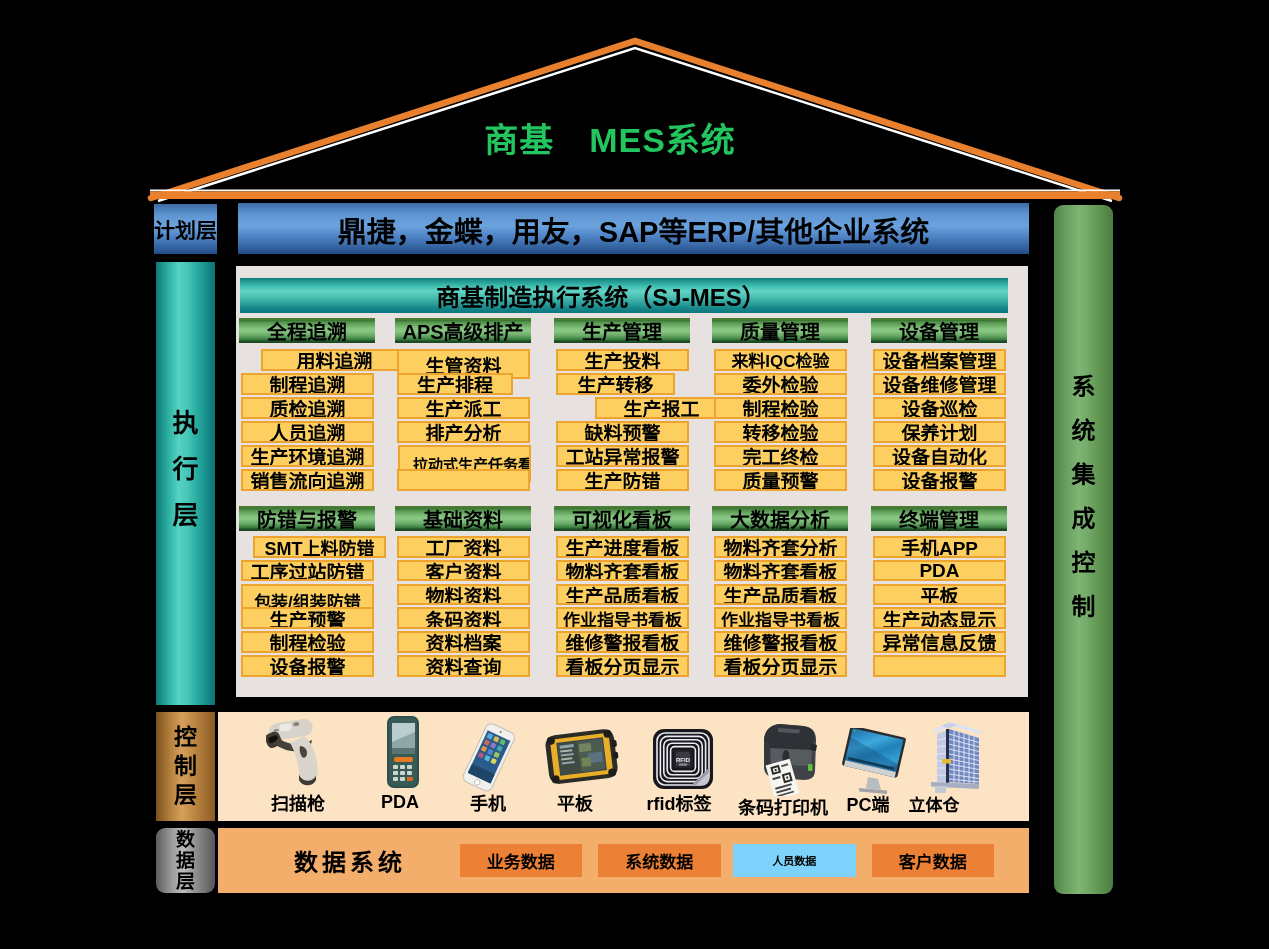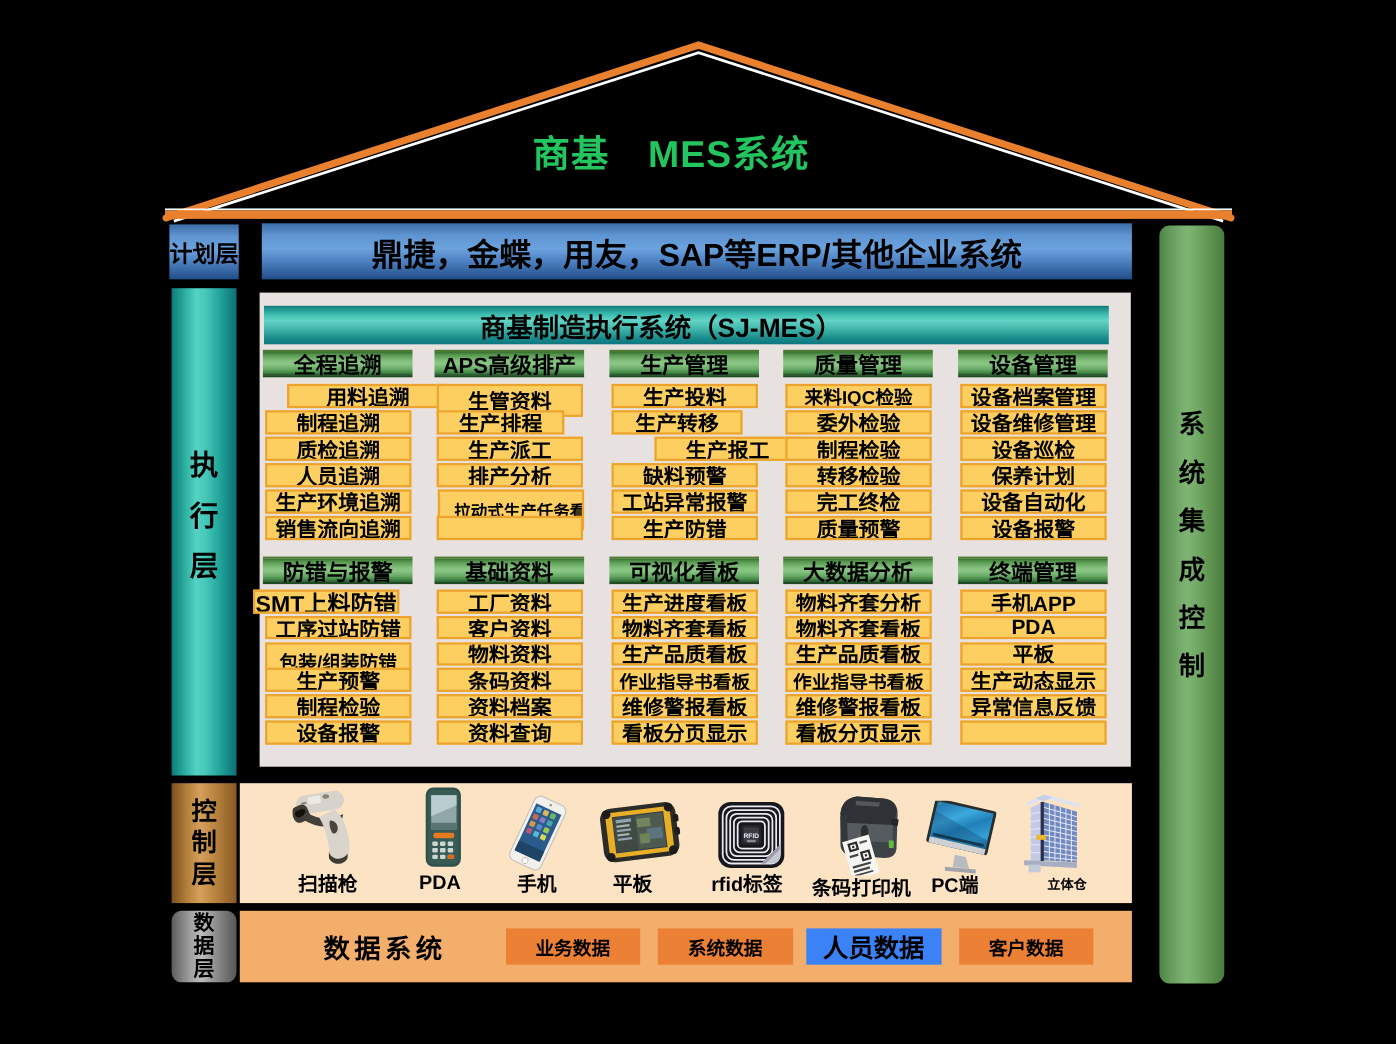--- a/index.html
+++ b/index.html
@@ -114,21 +114,21 @@
 <div class="abs ybox" style="left:873px;top:397.0px;width:133px;height:21.5px;font-size:19px;">设备巡检</div>
 
 <div class="abs ybox" style="left:873px;top:421.0px;width:133px;height:21.5px;font-size:19px;">保养计划</div>
 
 <div class="abs ybox" style="left:873px;top:445.0px;width:133px;height:21.5px;font-size:19px;">设备自动化</div>
 
 <div class="abs ybox" style="left:873px;top:469.0px;width:133px;height:21.5px;font-size:19px;">设备报警</div>
 
 <div class="abs green-head ghead" style="left:239px;top:506px;width:136px;height:25px;font-size:20px;">防错与报警</div>
 
-<div class="abs ybox" style="left:230px;top:536.0px;width:133px;height:21.5px;font-size:21px;">SMT上料防错</div>
+<div class="abs ybox" style="left:253px;top:536.0px;width:133px;height:21.5px;font-size:18px;">SMT上料防错</div>
 
 <div class="abs ybox" style="left:241px;top:559.8px;width:133px;height:21.5px;font-size:19px;">工序过站防错</div>
 
 <div class="abs ybox" style="left:241px;top:583.6px;width:133px;height:34px;font-size:17px;">包装/组装防错</div>
 
 <div class="abs ybox" style="left:241px;top:607.4px;width:133px;height:21.5px;font-size:19px;">生产预警</div>
 
 <div class="abs ybox" style="left:241px;top:631.2px;width:133px;height:21.5px;font-size:19px;">制程检验</div>
 
 <div class="abs ybox" style="left:241px;top:655.0px;width:133px;height:21.5px;font-size:19px;">设备报警</div>
@@ -389,37 +389,37 @@
 <div class="abs ctext" style="left:418px;top:792px;width:140px;height:20px;font-size:18px;">手机</div>
 
 <div class="abs ctext" style="left:505px;top:792px;width:140px;height:20px;font-size:18px;">平板</div>
 
 <div class="abs ctext" style="left:609px;top:792px;width:140px;height:20px;font-size:18px;">rfid标签</div>
 
 <div class="abs ctext" style="left:713px;top:796px;width:140px;height:20px;font-size:18px;">条码打印机</div>
 
 <div class="abs ctext" style="left:798px;top:793px;width:140px;height:20px;font-size:18px;">PC端</div>
 
-<div class="abs ctext" style="left:900px;top:793px;width:140px;height:20px;font-size:12px;font-family:Liberation Mono, monospace;">立体仓</div>
+<div class="abs ctext" style="left:864px;top:793px;width:140px;height:20px;font-size:17px;">立体仓</div>
 
 <div class="abs gray-grad vtext" style="left:156px;top:828px;width:59px;height:65px;font-size:19px;line-height:21px;border-radius:9px;">
     <span>数</span>
     <span>据</span>
     <span>层</span>
   </div>
 
 <div class="abs" style="left:218px;top:828px;width:811px;height:65px;background:#f4ae6c;"></div>
 
 <div class="abs ctext" style="left:240px;top:845px;width:220px;height:30px;font-size:24px;letter-spacing:4px;">数据系统</div>
 
 <div class="abs ctext" style="left:459.5px;top:844px;width:122.5px;height:32.5px;background:#ec8035;font-size:17px;">业务数据</div>
 
 <div class="abs ctext" style="left:598px;top:844px;width:122.5px;height:32.5px;background:#ec8035;font-size:17px;">系统数据</div>
 
-<div class="abs ctext" style="left:733px;top:844px;width:122.5px;height:32.5px;background:#3b82f6;font-size:23px;">人员数据</div>
+<div class="abs ctext" style="left:733px;top:844px;width:122.5px;height:32.5px;background:#7dd3fc;font-size:11px;">人员数据</div>
 
 <div class="abs ctext" style="left:871.5px;top:844px;width:122.5px;height:32.5px;background:#ec8035;font-size:17px;">客户数据</div>
 
 <div class="abs green-grad-v vtext" style="left:1054px;top:205px;width:59px;height:689px;font-size:24px;line-height:44px;border-radius:9px;padding-bottom:105px;box-sizing:border-box;">
     <span>系</span>
     <span>统</span>
     <span>集</span>
     <span>成</span>
     <span>控</span>
     <span>制</span>

